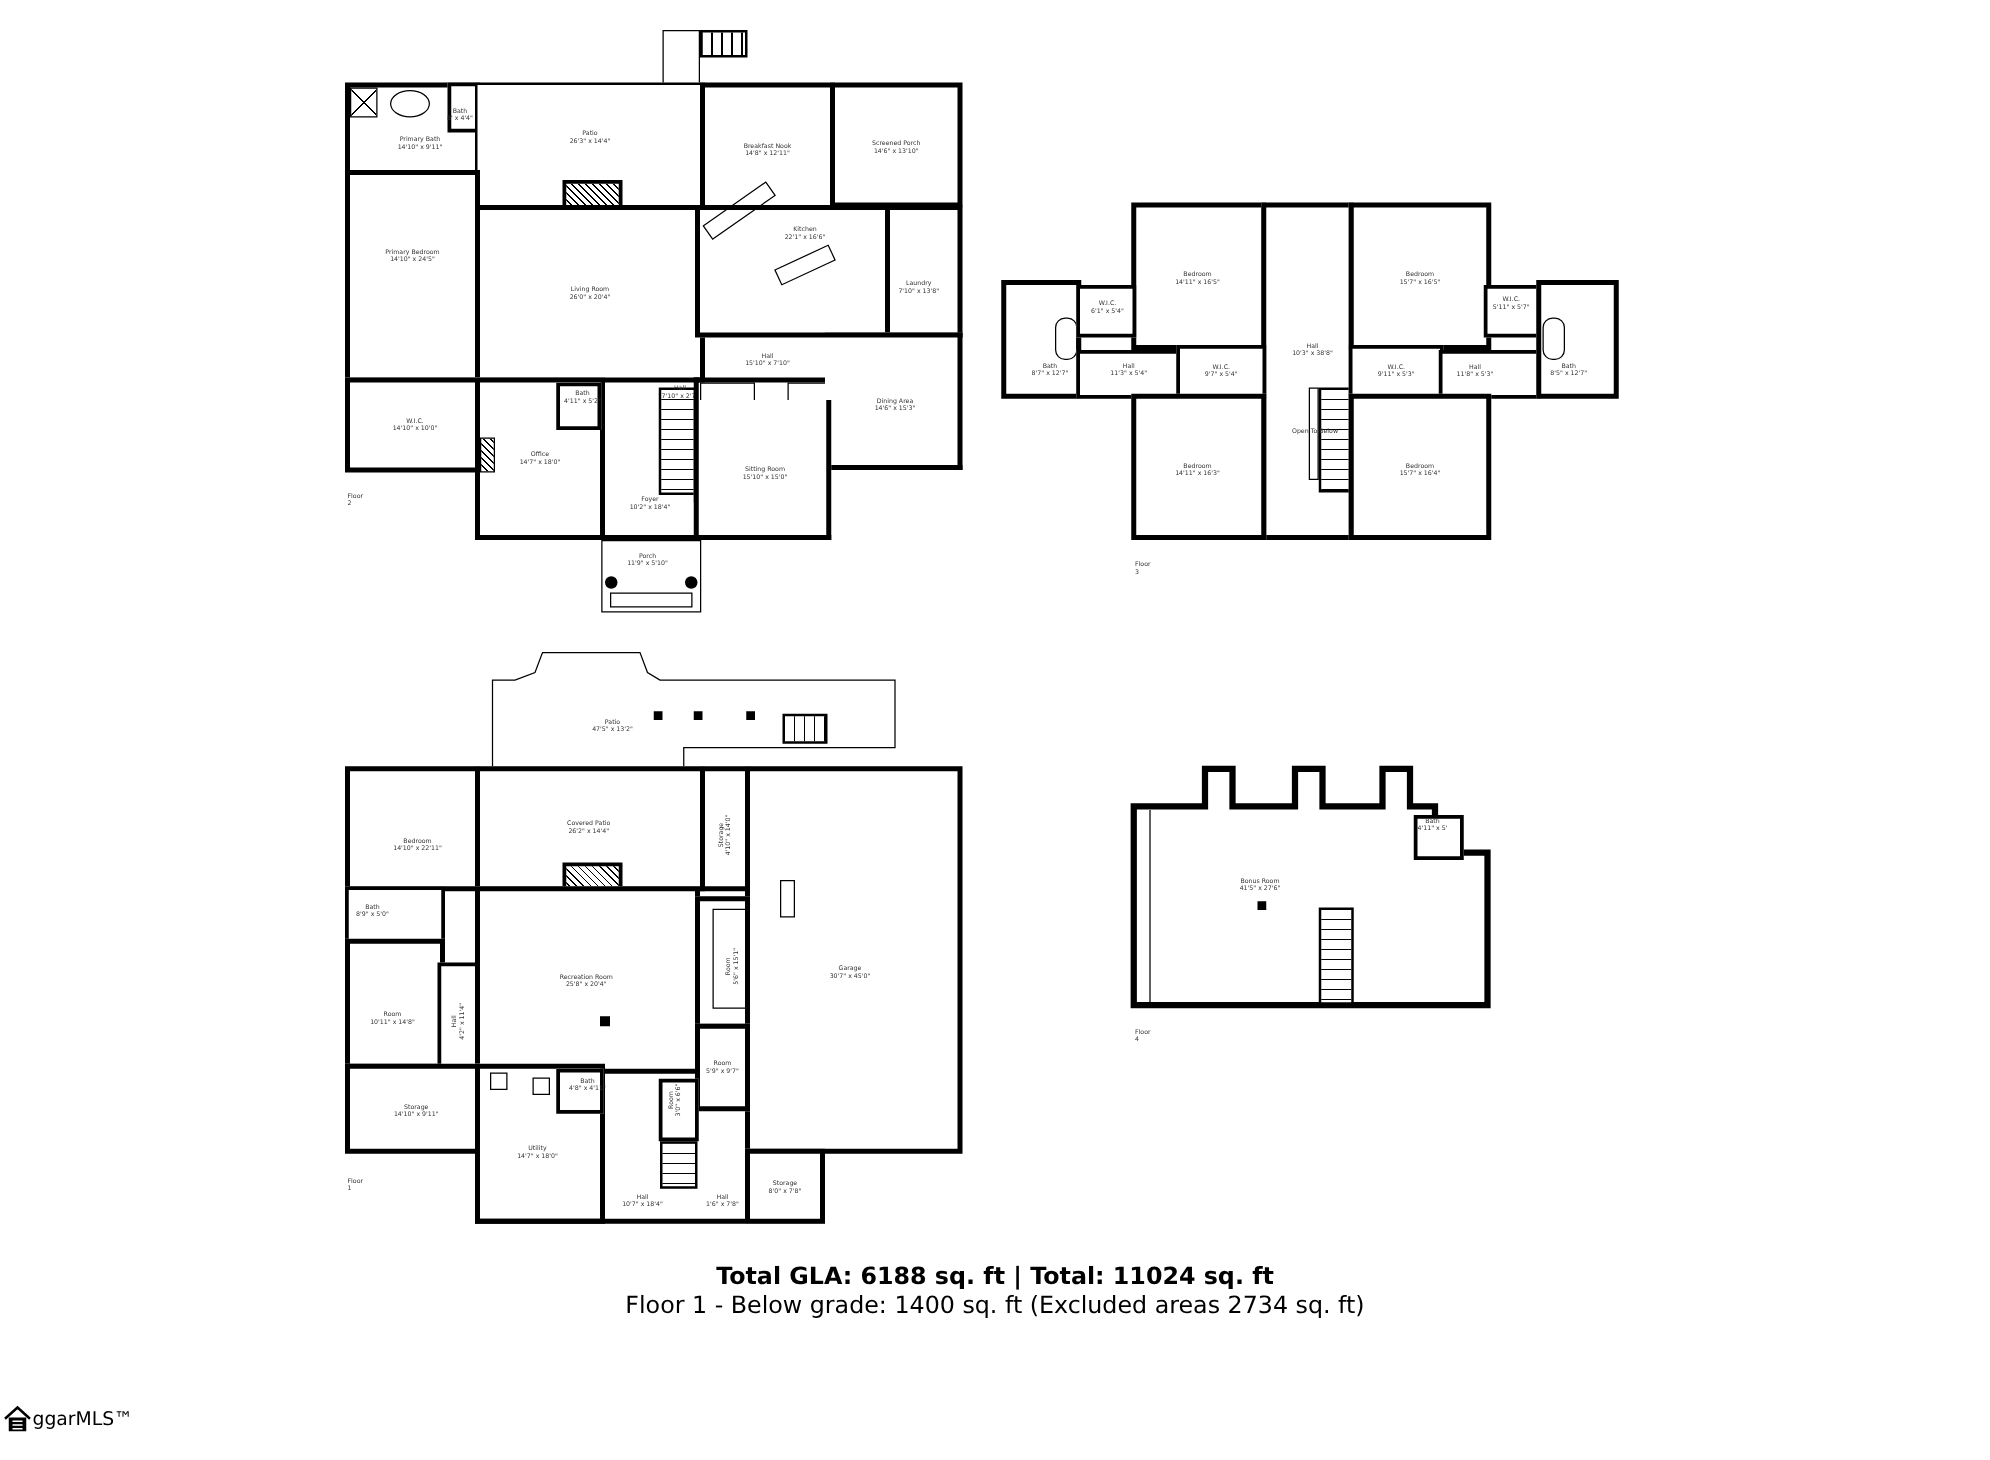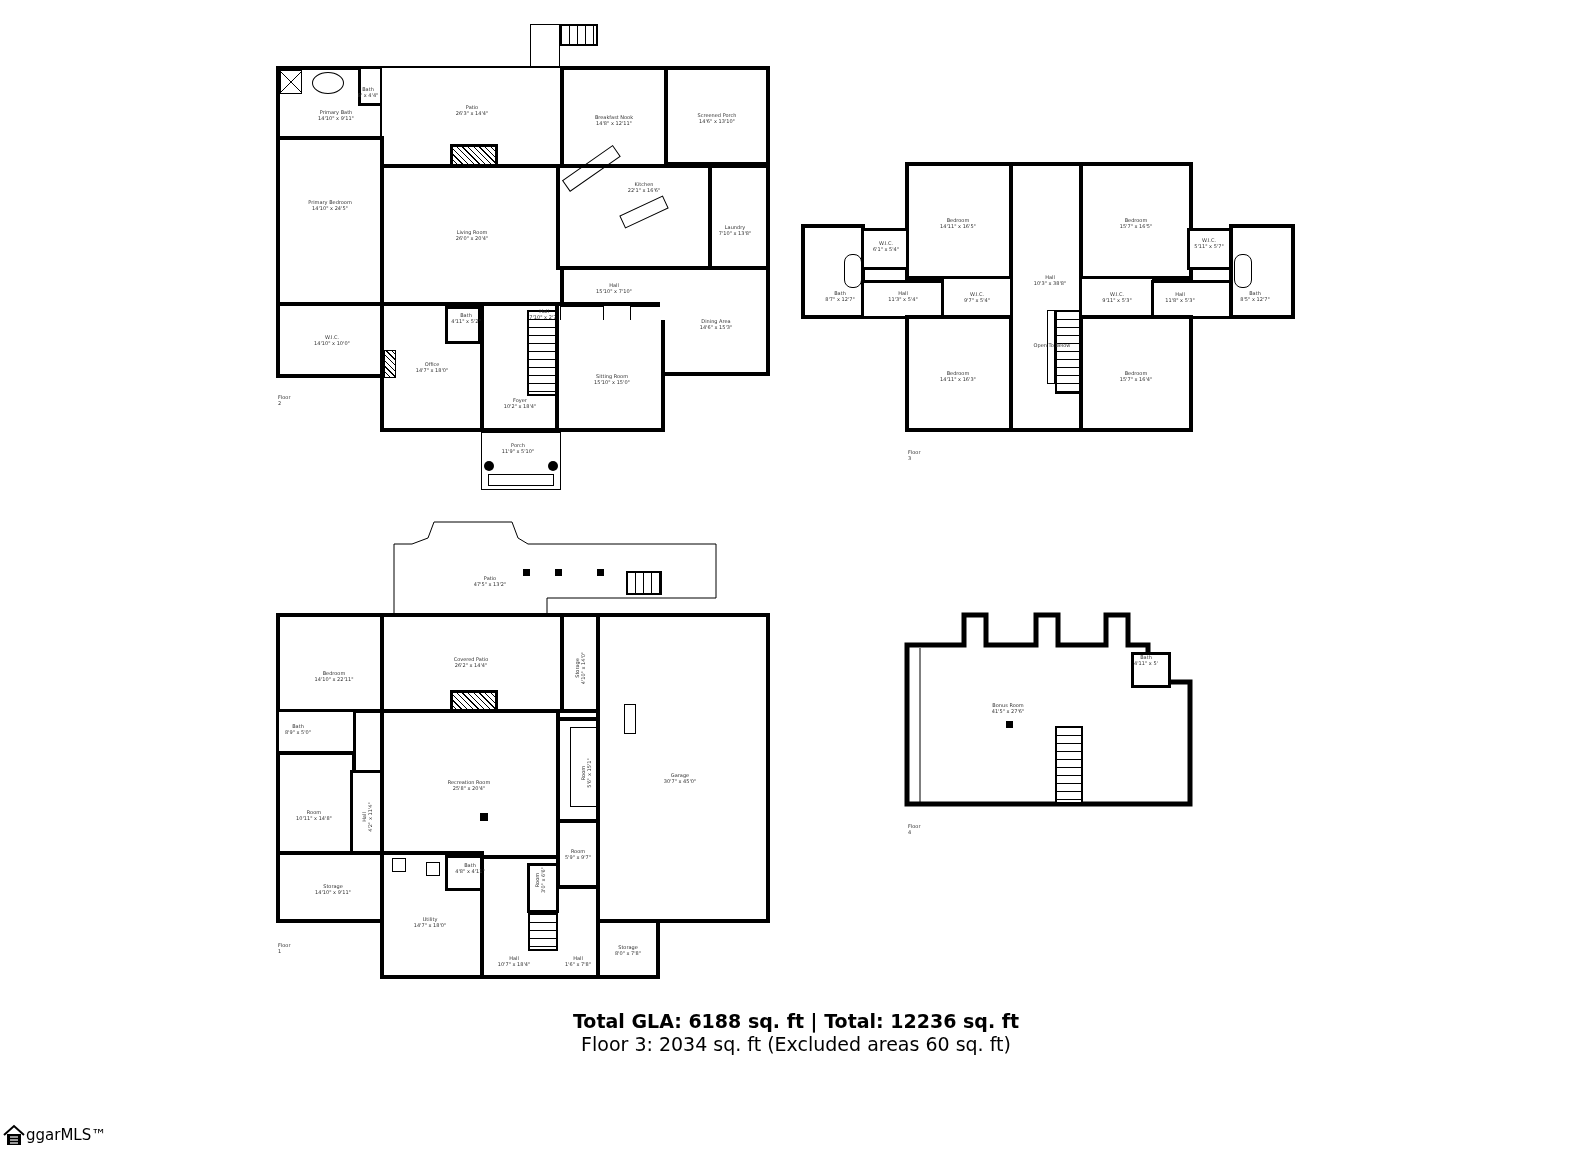--- a/index.html
+++ b/index.html
@@ -370,22 +370,22 @@
   <div class="stairs" style="left:1055px;top:726px;width:28px;height:78px;"></div>
   <div class="post" style="left:1006px;top:721px;"></div>
   <div class="lbl" style="left:1008px;top:708px;">
       <span class="n">Bonus Room</span>
       <span class="d">41'5" x 27'6"</span>
     </div>
   <div class="floorlbl" style="left:908px;top:823px;">Floor 4</div>
 </div>
 
 <div class="summary">
-  <div class="line bold">Total GLA: 6188 sq. ft | Total: 12236 sq. ft</div>
-  <div class="line">Floor 3: 2034 sq. ft (Excluded areas 60 sq. ft)</div>
+  <div class="line bold">Total GLA: 6188 sq. ft | Total: 11024 sq. ft</div>
+  <div class="line">Floor 1 - Below grade: 1400 sq. ft (Excluded areas 2734 sq. ft)</div>
 </div>
 
 <div class="logo">
   <svg width="24" height="22" viewBox="0 0 24 22">
     <path d="M2,11 L12,2 L22,11" fill="none" stroke="#000" stroke-width="2"></path>
     <rect x="5" y="10" width="14" height="11" fill="#000"></rect>
     <line x1="8" y1="13" x2="16" y2="13" stroke="#fff" stroke-width="1.2"></line>
     <line x1="8" y1="16" x2="16" y2="16" stroke="#fff" stroke-width="1.2"></line>
     <line x1="8" y1="19" x2="16" y2="19" stroke="#fff" stroke-width="1.2"></line>
   </svg>

